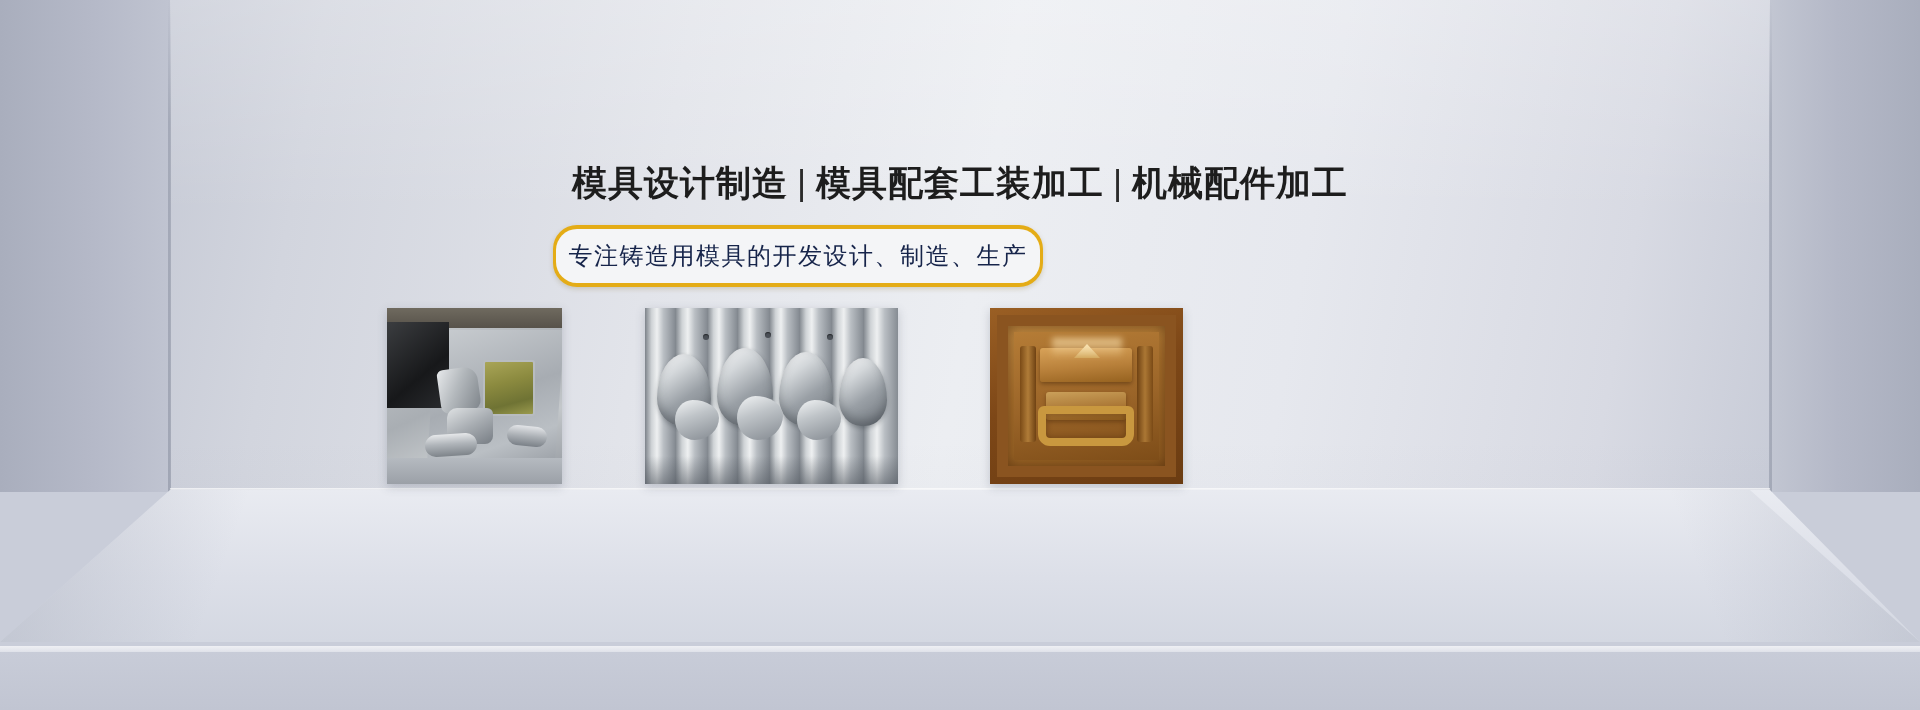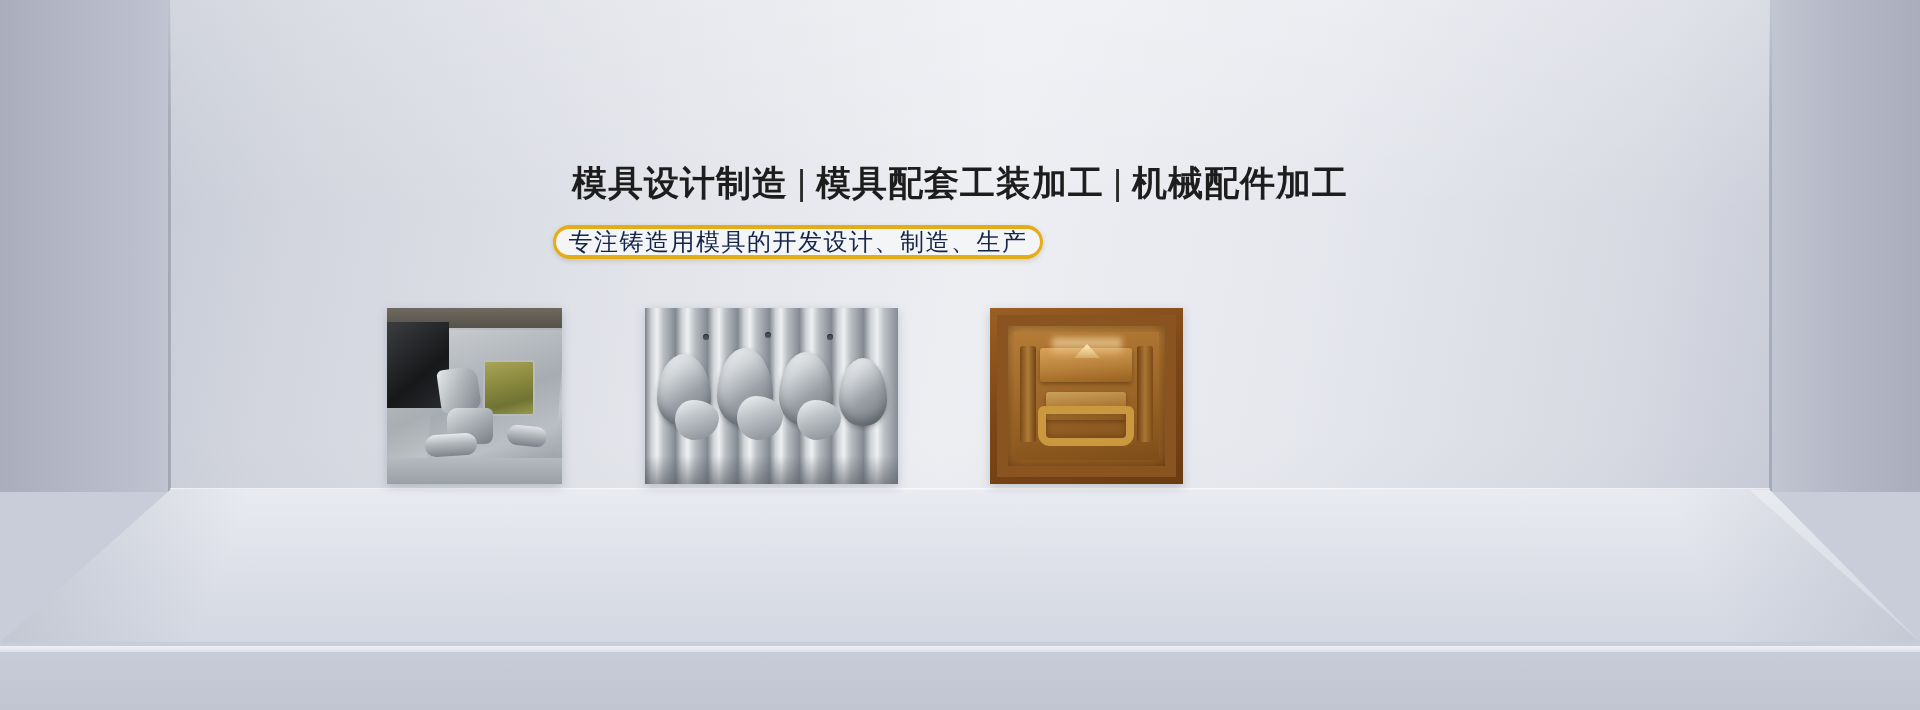--- a/index.html
+++ b/index.html
@@ -107,21 +107,21 @@
   .subtitle {
     position:absolute; left:0; top:160px; width:1920px;
     text-align:center;
     font-size:35px; font-weight:700; color:#1d1d1d;
     letter-spacing:1px; white-space:nowrap;
   }
   .subtitle .sep { color:#2a2a2a; padding:0 9px; font-weight:400; }
 
   .tagline-pill {
     position:absolute; left:553px; top:225px;
-    width:490px; height:34px;
+    width:490px; height:62px;
     background:#e4ac16;
     border-radius:24px;
     display:flex; align-items:center; justify-content:center;
     box-shadow:0 2px 5px rgba(120,95,20,.22);
   }
   .tagline-inner {
     position:absolute; left:3px; right:3px; top:4px; bottom:4px;
     background:#f4f5f7; border-radius:21px;
     display:flex; align-items:center; justify-content:center;
   }

